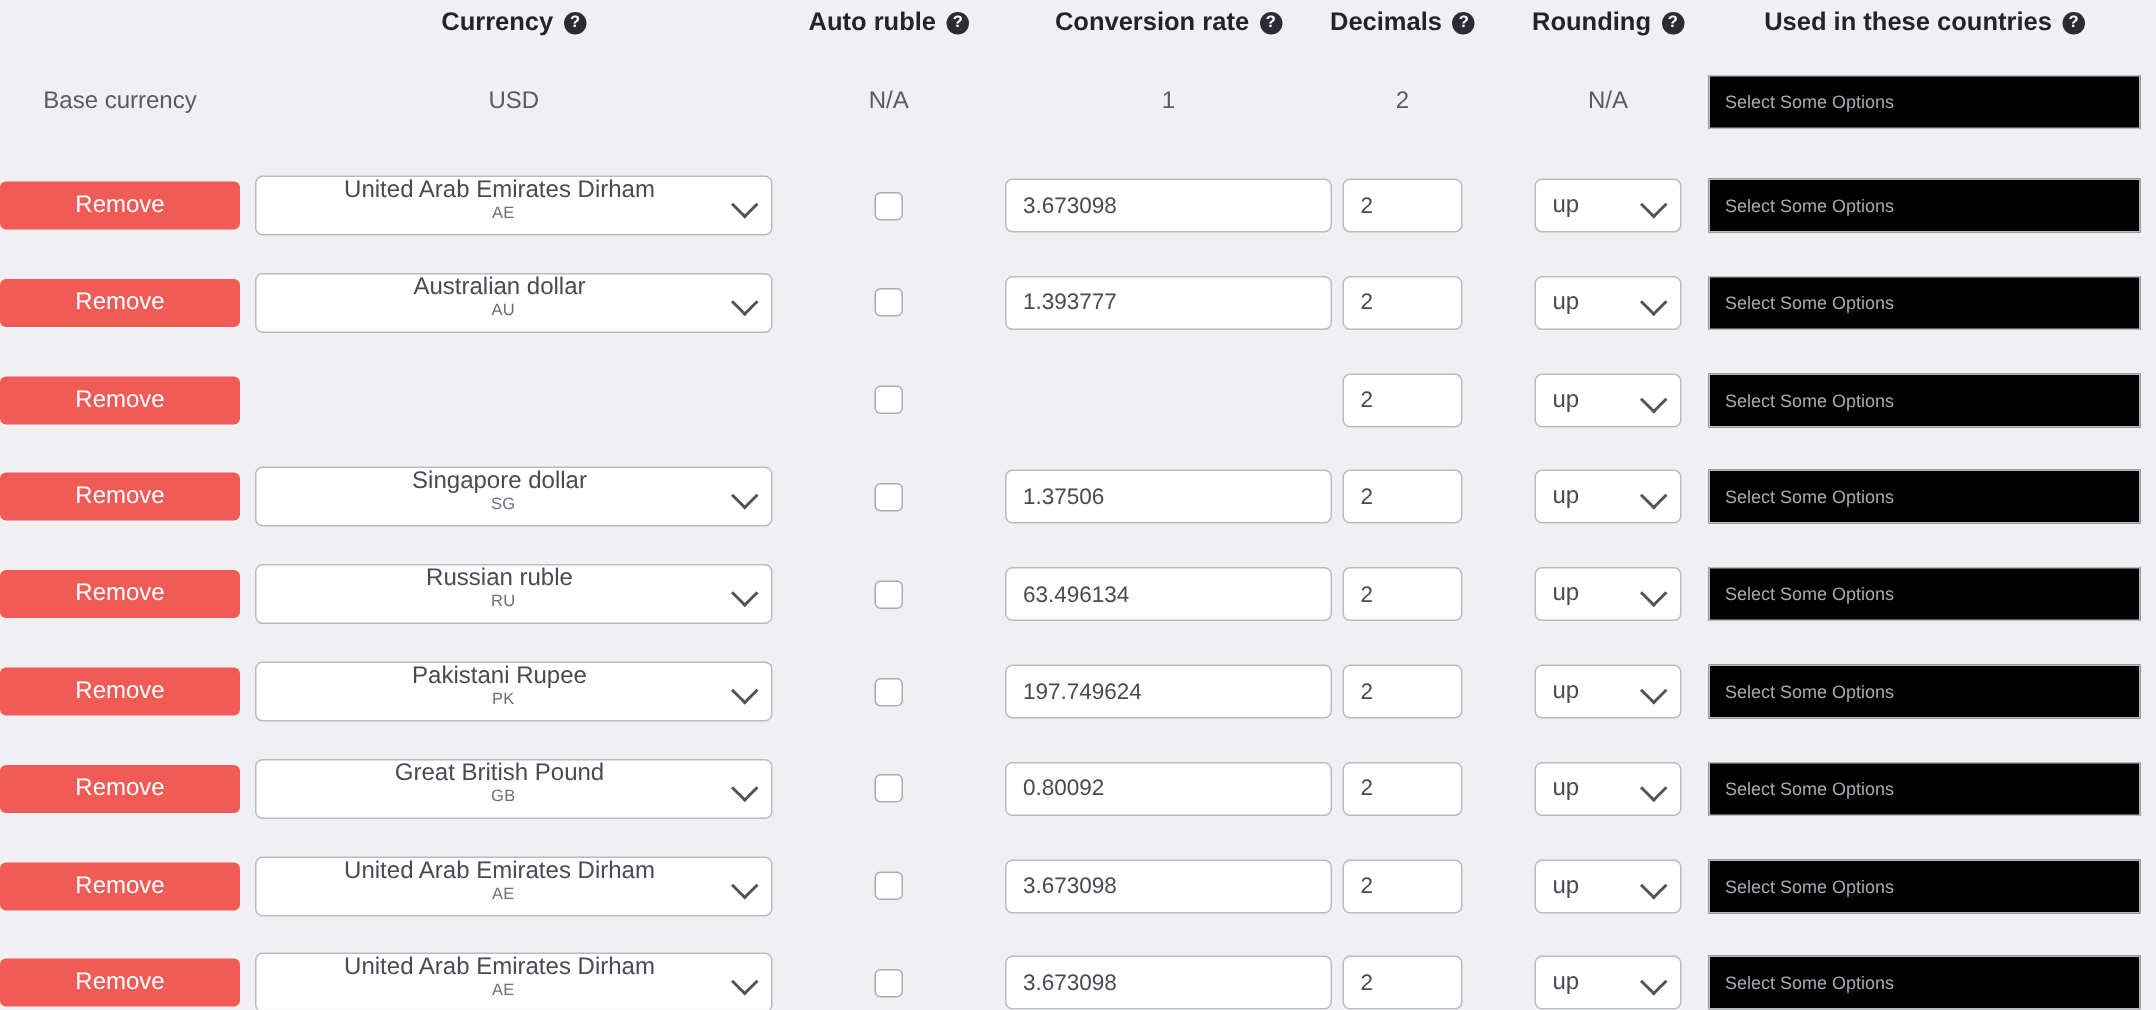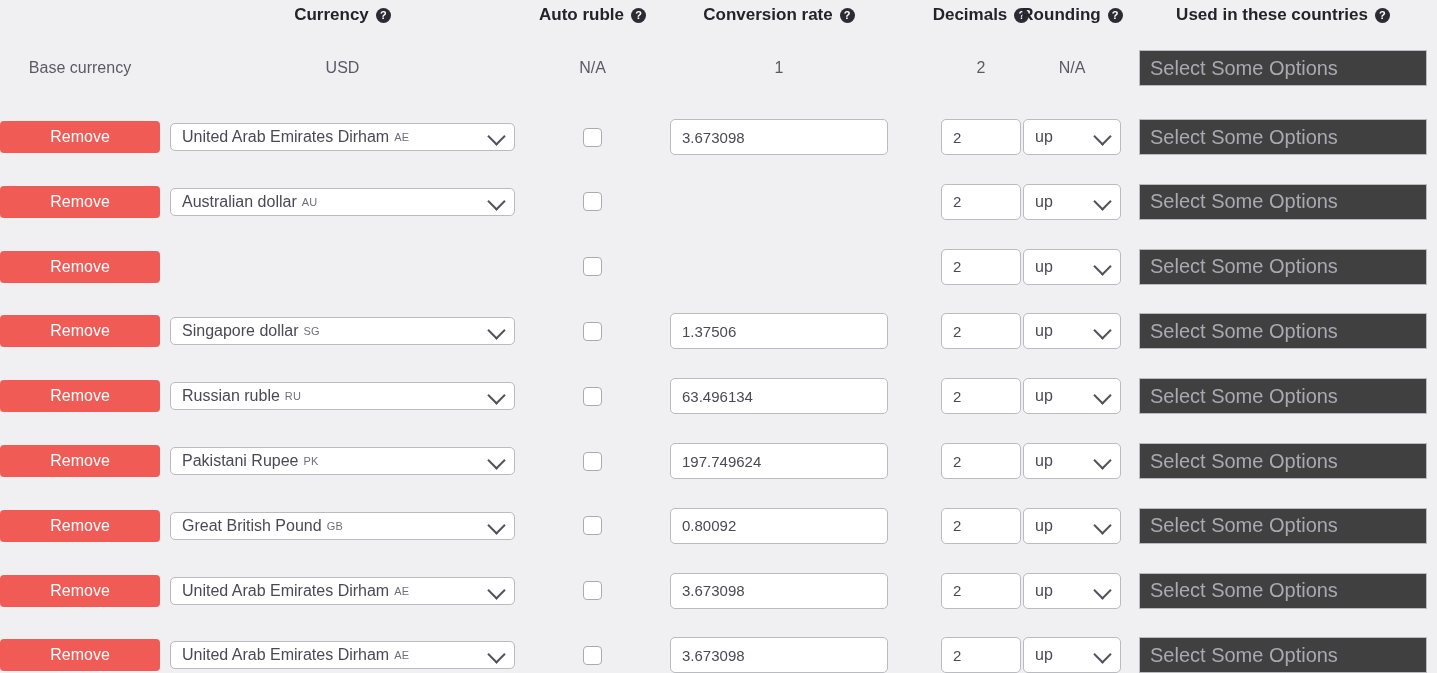--- a/index.html
+++ b/index.html
@@ -40,21 +40,21 @@
     display: flex;
     align-items: center;
     box-sizing: border-box;
   }
 
   
   .c-action   { left: 0px;    width: 160px; }
   .c-currency { left: 170px;  width: 345px; }
   .c-auto     { left: 515px;  width: 155px; justify-content: center; }
   .c-rate     { left: 670px;  width: 218px; }
-  .c-decimals { left: 941px;  width: 80px;  }
+  .c-decimals { left: 895px;  width: 80px;  }
   .c-rounding { left: 1023px; width: 98px; justify-content: center;  }
   .c-countries{ left: 1139px; width: 288px; align-items: center; }
 
   
   .header-row {
     top: 0;
     height: 30px;
   }
   .header-row .cell { height: 30px; }
   .hdr {
@@ -111,31 +111,32 @@
     font-family: "Liberation Sans", sans-serif;
     cursor: pointer;
     padding: 0;
     line-height: 32px;
     text-align: center;
   }
 
   .select-box {
     position: relative;
     width: 100%;
-    height: 28px;
+    height: 40px;
     background: #ffffff;
     border: 1px solid #b9bbc1;
     border-radius: 5px;
     box-sizing: border-box;
     display: flex;
     align-items: center;
     padding: 0 30px 0 11px;
     cursor: pointer;
     overflow: hidden;
     white-space: nowrap;
+    flex-direction: column;
   }
   .select-box .label {
     font-size: 16px;
     color: #4a4a55;
   }
   .select-box .code {
     font-size: 11px;
     color: #6f6f7a;
     margin-left: 5px;
     letter-spacing: .2px;
@@ -180,28 +181,28 @@
     font-family: "Liberation Sans", sans-serif;
     color: #4a4a55;
     padding: 0 11px;
     outline: none;
   }
   .input-decimals { width: 80px; }
 
   .multiselect {
     width: 288px;
     height: 36px;
-    background: #404040;
+    background: #000000;
     border: 1px solid #b9bbc1;
     border-radius: 0;
     box-sizing: border-box;
     display: flex;
     align-items: center;
     padding: 0 10px;
-    font-size: 20px;
+    font-size: 12px;
     color: #a9a9b2;
     cursor: text;
     white-space: nowrap;
     overflow: hidden;
   }
 
   .checkbox {
     width: 19px;
     height: 19px;
     background: #ffffff;
@@ -321,20 +322,23 @@
         <div class="cell c-currency">
           <div class="select-box">
             <span class="label">Australian dollar</span>
             <span class="code">AU</span>
             <span class="chev"></span>
           </div>
         </div>
         <div class="cell c-auto">
           <span class="checkbox"></span>
         </div>
+        <div class="cell c-rate">
+          <input class="text-input" type="text" readonly="" value="1.393777" style="">
+        </div>
         <div class="cell c-decimals">
           <input class="text-input input-decimals" type="text" readonly="" value="2" style="">
         </div>
         <div class="cell c-rounding">
           <div class="select-small">
             <span>up</span>
             <span class="chev"></span>
           </div>
         </div>
         <div class="cell c-countries">

